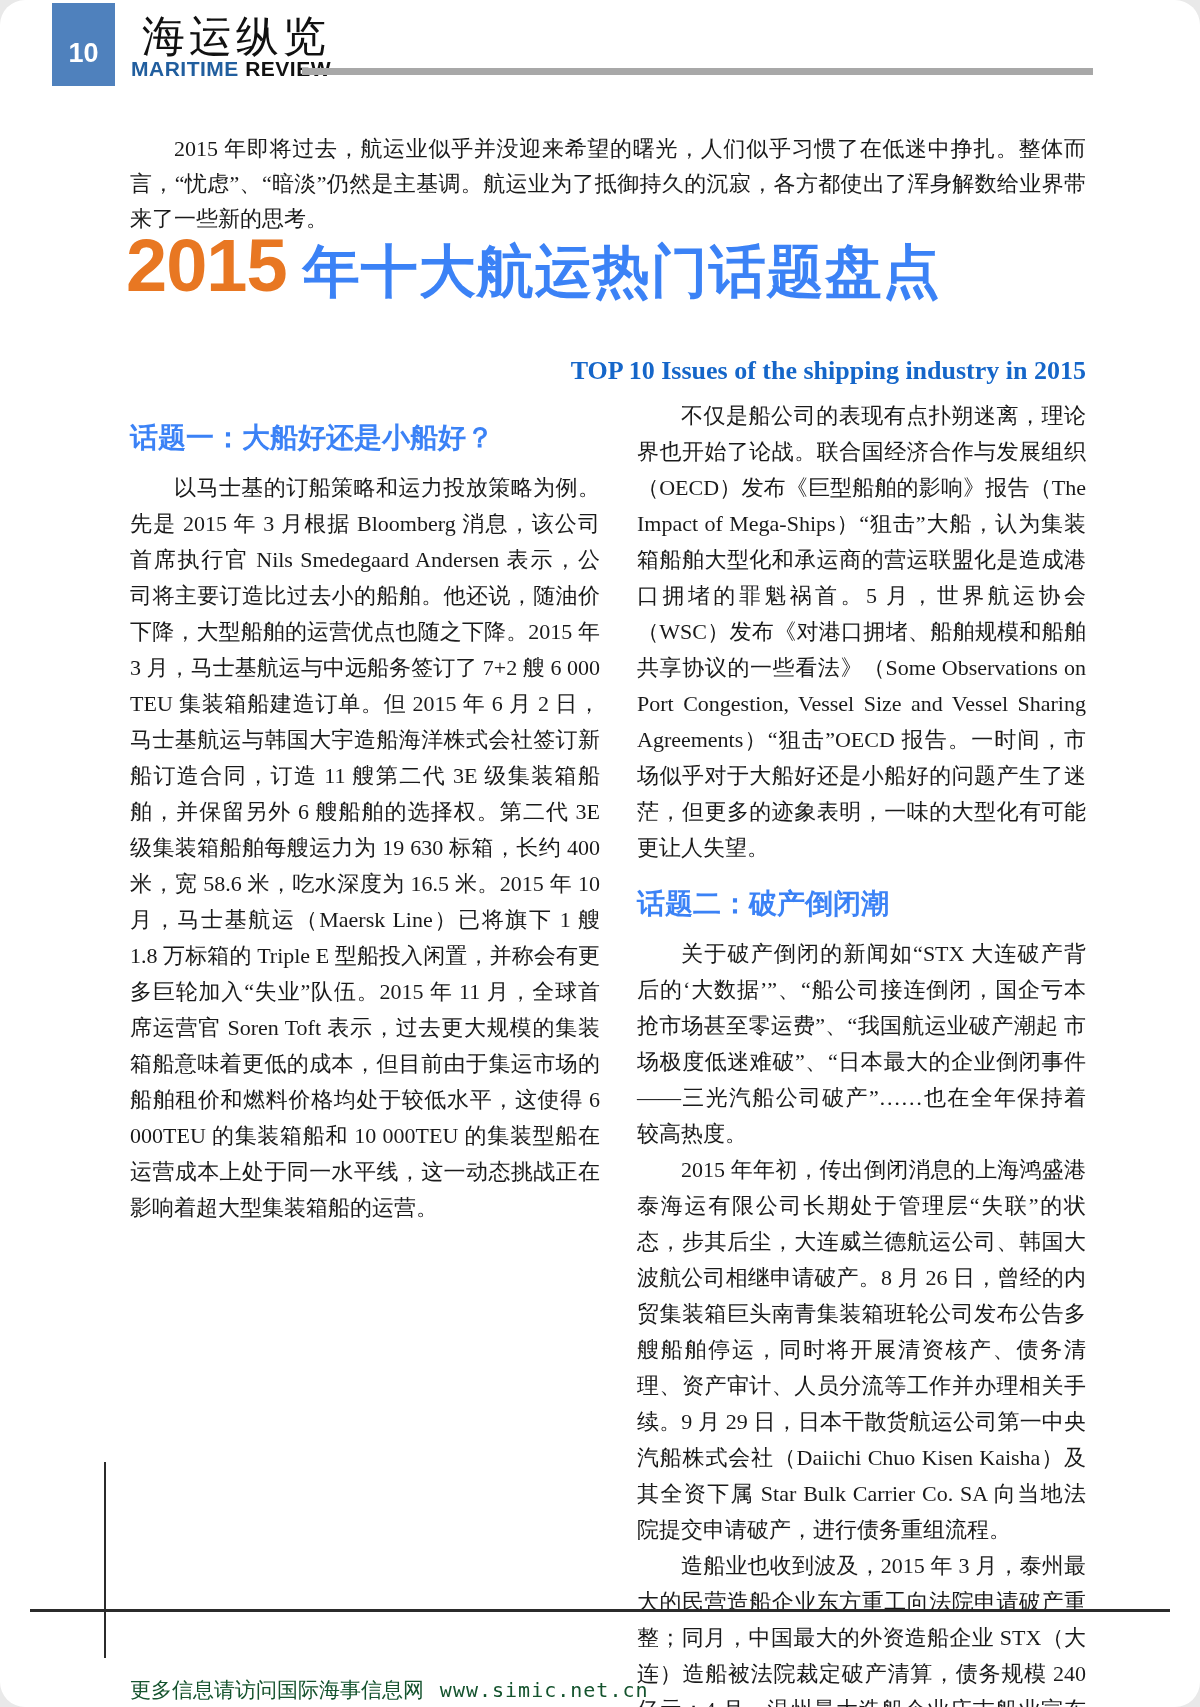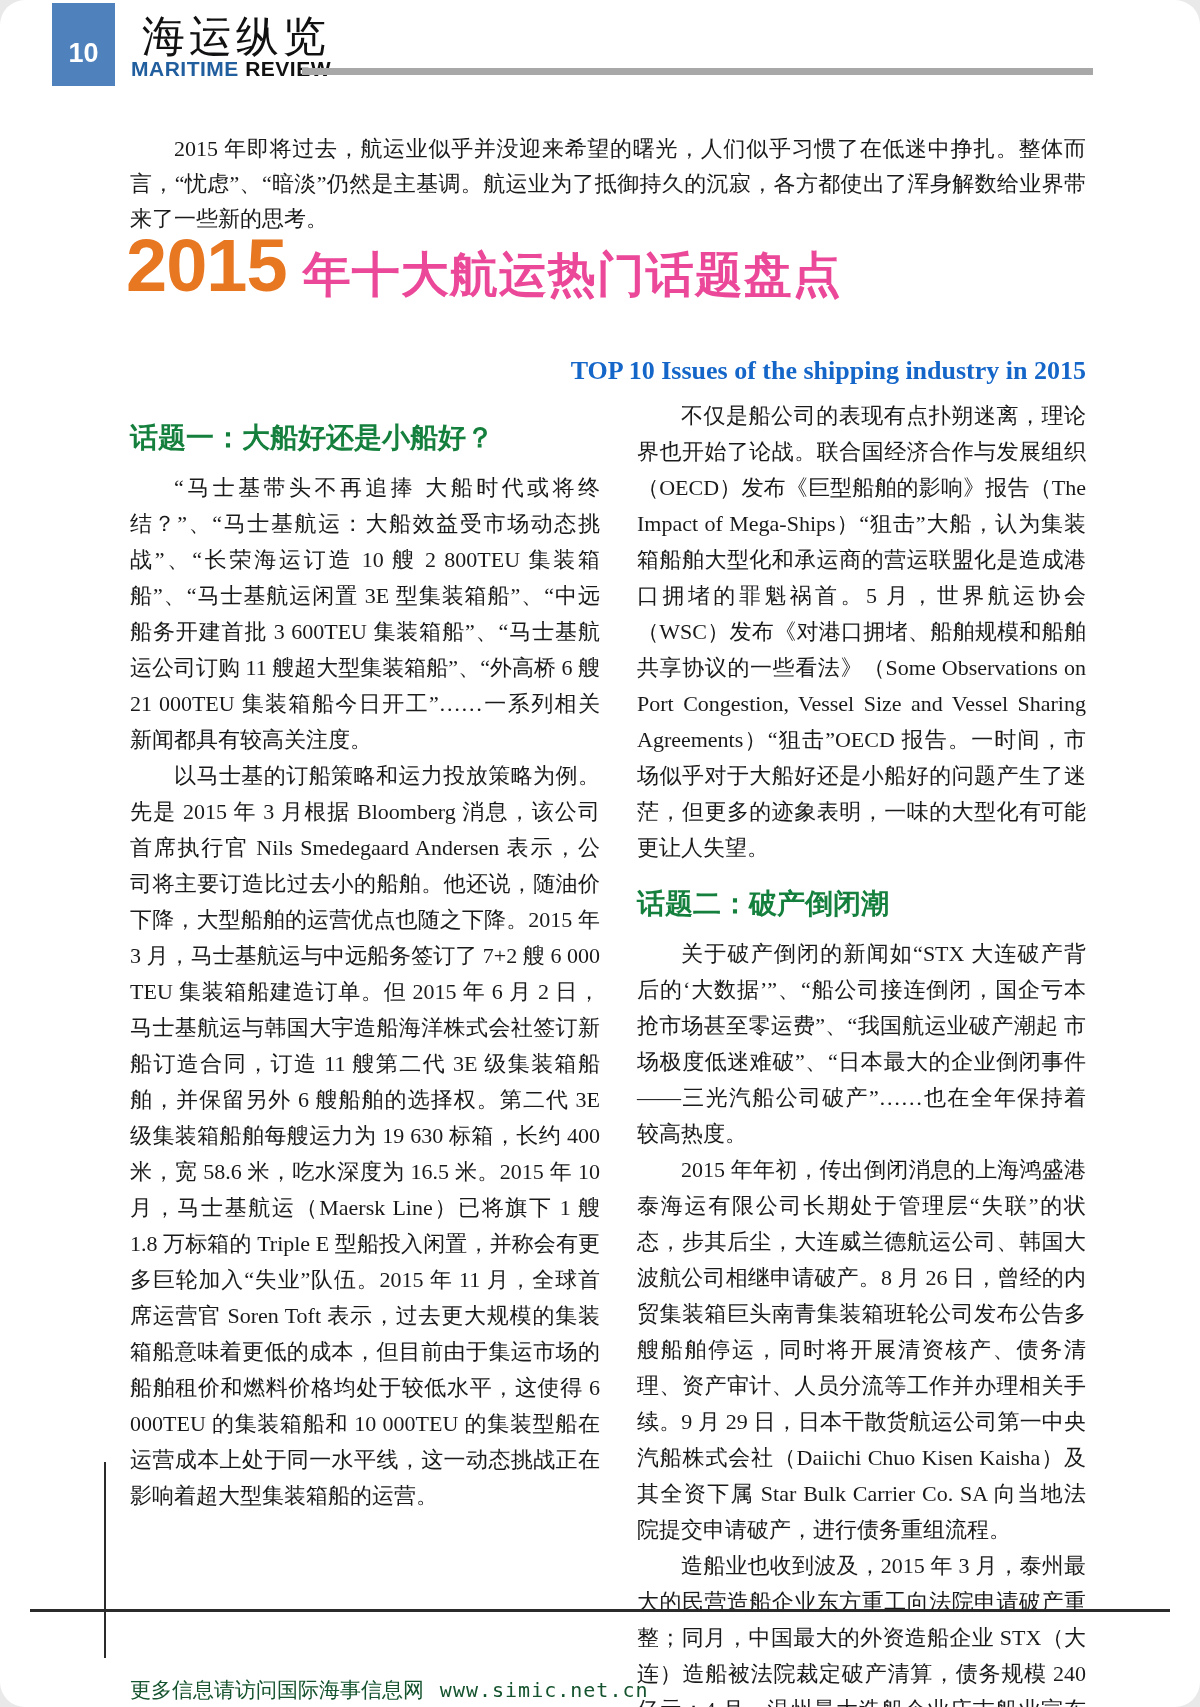--- a/index.html
+++ b/index.html
@@ -50,42 +50,42 @@
     position:absolute;left:126px;top:226px;
     display:flex;align-items:baseline;gap:16px;white-space:nowrap;
   }
   .title-year{
     font-family:"Liberation Sans",sans-serif;
     font-weight:bold;font-size:74px;line-height:80px;
     color:#e87722;letter-spacing:-1px;
   }
   .title-cn{
     font-family:Liberation Serif, serif;
-    font-weight:bold;font-size:48px;
-    color:#ec4899;letter-spacing:1px;
+    font-weight:bold;font-size:57px;
+    color:#3b82f6;letter-spacing:1px;
   }
   .title-en{
     position:absolute;right:114px;top:356px;
     font-family:"Liberation Serif",serif;
     font-weight:bold;font-size:26px;color:#1566c9;
     white-space:nowrap;
   }
   
   .columns{
     position:absolute;left:130px;top:398px;width:956px;
     display:flex;gap:37px;
   }
   .col{font-size:22px;line-height:36px;text-align:justify;}
   .col-left{width:470px;}
   .col-right{width:449px;}
   .col p{margin:0;text-indent:2em;}
   .topic-heading{
     font-family:"Liberation Sans",sans-serif;
     font-weight:bold;font-size:28px;line-height:34px;
-    color:#15803d;text-indent:0;
+    color:#3b82f6;text-indent:0;
     margin:23px 0 15px 0;
   }
   .col-right .topic-heading{margin-top:21px;}
   
   .v-rule{
     position:absolute;left:104px;top:1462px;width:2px;height:196px;
     background:#2b2b2b;
   }
   .h-rule{
     position:absolute;left:30px;top:1609px;width:1140px;height:3px;
@@ -121,21 +121,20 @@
 
   <div class="main-title">
     <span class="title-year">2015</span>
     <span class="title-cn">年十大航运热门话题盘点</span>
   </div>
   <div class="title-en">TOP 10 Issues of the shipping industry in 2015</div>
 
   <div class="columns">
     <div class="col col-left">
       <div class="topic-heading">话题一：大船好还是小船好？</div>
-      <p>“马士基带头不再追捧 大船时代或将终结？”、“马士基航运：大船效益受市场动态挑战”、“长荣海运订造 10 艘 2 800TEU 集装箱船”、“马士基航运闲置 3E 型集装箱船”、“中远船务开建首批 3 600TEU 集装箱船”、“马士基航运公司订购 11 艘超大型集装箱船”、“外高桥 6 艘 21 000TEU 集装箱船今日开工”……一系列相关新闻都具有较高关注度。</p>
       <p>以马士基的订船策略和运力投放策略为例。先是 2015 年 3 月根据 Bloomberg 消息，该公司首席执行官 Nils Smedegaard Andersen 表示，公司将主要订造比过去小的船舶。他还说，随油价下降，大型船舶的运营优点也随之下降。2015 年 3 月，马士基航运与中远船务签订了 7+2 艘 6 000 TEU 集装箱船建造订单。但 2015 年 6 月 2 日，马士基航运与韩国大宇造船海洋株式会社签订新船订造合同，订造 11 艘第二代 3E 级集装箱船舶，并保留另外 6 艘船舶的选择权。第二代 3E 级集装箱船舶每艘运力为 19 630 标箱，长约 400 米，宽 58.6 米，吃水深度为 16.5 米。2015 年 10 月，马士基航运（Maersk Line）已将旗下 1 艘 1.8 万标箱的 Triple E 型船投入闲置，并称会有更多巨轮加入“失业”队伍。2015 年 11 月，全球首席运营官 Soren Toft 表示，过去更大规模的集装箱船意味着更低的成本，但目前由于集运市场的船舶租价和燃料价格均处于较低水平，这使得 6 000TEU 的集装箱船和 10 000TEU 的集装型船在运营成本上处于同一水平线，这一动态挑战正在影响着超大型集装箱船的运营。</p>
     </div>
     <div class="col col-right">
       <p>不仅是船公司的表现有点扑朔迷离，理论界也开始了论战。联合国经济合作与发展组织（OECD）发布《巨型船舶的影响》报告（The Impact of Mega-Ships）“狙击”大船，认为集装箱船舶大型化和承运商的营运联盟化是造成港口拥堵的罪魁祸首。5 月，世界航运协会（WSC）发布《对港口拥堵、船舶规模和船舶共享协议的一些看法》（Some Observations on Port Congestion, Vessel Size and Vessel Sharing Agreements）“狙击”OECD 报告。一时间，市场似乎对于大船好还是小船好的问题产生了迷茫，但更多的迹象表明，一味的大型化有可能更让人失望。</p>
       <div class="topic-heading">话题二：破产倒闭潮</div>
       <p>关于破产倒闭的新闻如“STX 大连破产背后的‘大数据’”、“船公司接连倒闭，国企亏本抢市场甚至零运费”、“我国航运业破产潮起 市场极度低迷难破”、“日本最大的企业倒闭事件——三光汽船公司破产”……也在全年保持着较高热度。</p>
       <p>2015 年年初，传出倒闭消息的上海鸿盛港泰海运有限公司长期处于管理层“失联”的状态，步其后尘，大连威兰德航运公司、韩国大波航公司相继申请破产。8 月 26 日，曾经的内贸集装箱巨头南青集装箱班轮公司发布公告多艘船舶停运，同时将开展清资核产、债务清理、资产审计、人员分流等工作并办理相关手续。9 月 29 日，日本干散货航运公司第一中央汽船株式会社（Daiichi Chuo Kisen Kaisha）及其全资下属 Star Bulk Carrier Co. SA 向当地法院提交申请破产，进行债务重组流程。</p>
       <p>造船业也收到波及，2015 年 3 月，泰州最大的民营造船企业东方重工向法院申请破产重整；同月，中国最大的外资造船企业 STX（大连）造船被法院裁定破产清算，债务规模 240 亿元；4 月，温州最大造船企业庄吉船业宣布破产重整。5 月，正和造船向法院提出重整申请。</p>
     </div>
   </div>

